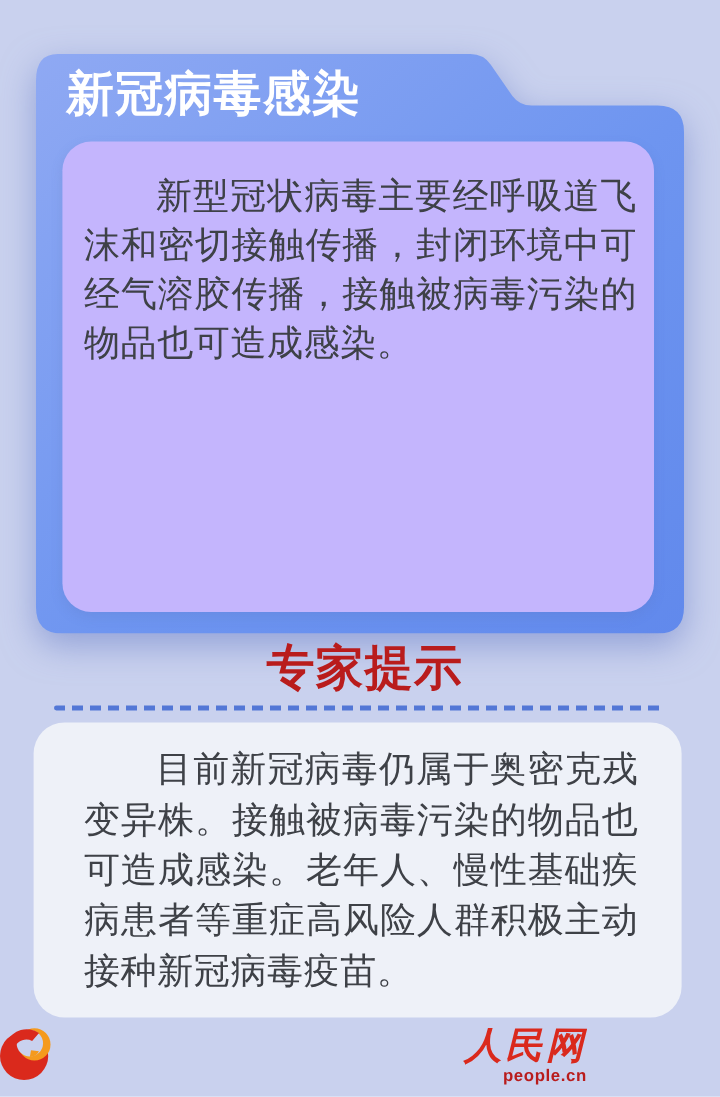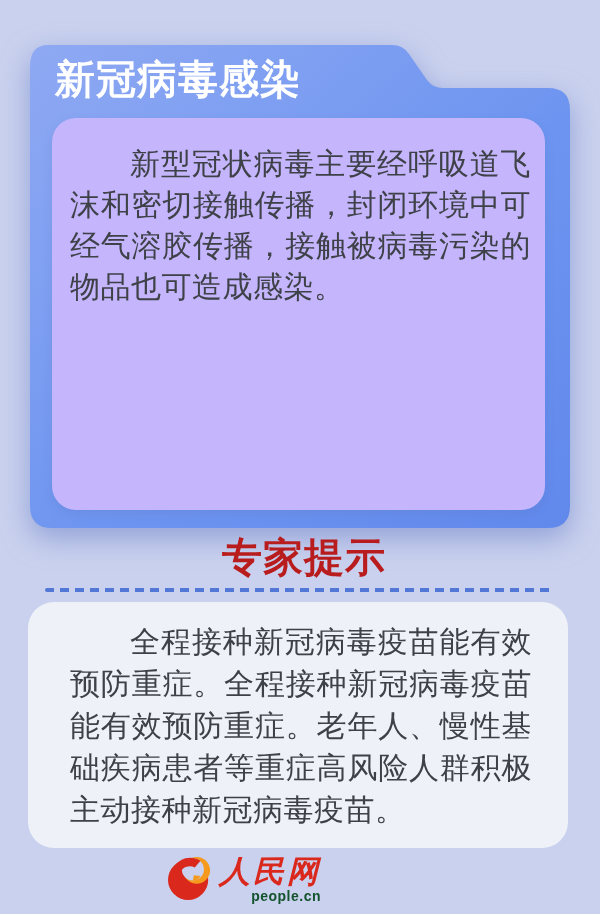--- a/index.html
+++ b/index.html
@@ -41,30 +41,30 @@
   }
   .expert-panel{
     position:absolute;left:28px;top:602px;width:540px;height:246px;
     background:#eef1f8;border-radius:26px;box-sizing:border-box;
     padding:19px 36px 0 42px;
   }
   .expert-panel .body-text{line-height:42px;margin:0;}
   
   .footer{
     position:absolute;left:0;top:855px;width:489px;
-    display:flex;justify-content:center;align-items:flex-start;gap:7px;
+    display:flex;justify-content:space-between;align-items:flex-start;gap:7px;
   }
   .logo-icon{width:44px;height:46px;flex:0 0 auto;}
   .logo-text{display:flex;flex-direction:column;align-items:center;}
   .logo-cn{
     font-size:31px;line-height:33px;font-weight:bold;font-style:italic;
     color:#da291c;letter-spacing:3px;white-space:nowrap;
   }
   .logo-en{
-    font-size:14px;line-height:14px;font-weight:bold;color:#14532d;
+    font-size:14px;line-height:14px;font-weight:bold;color:#b91c1c;
     letter-spacing:.5px;margin-top:1px;align-self:flex-end;
   }
 </style>
 </head>
 <body>
 
 <div class="stage">
 
   <div class="folder-card">
     <svg class="folder-shape" viewBox="0 0 540 483" aria-hidden="true">
@@ -82,21 +82,21 @@
 
     <div class="white-box">
       <p class="body-text">新型冠状病毒主要经呼吸道飞沫和密切接触传播，封闭环境中可经气溶胶传播，接触被病毒污染的物品也可造成感染。</p>
     </div>
   </div>
 
   <h2 class="expert-title">专家提示</h2>
   <div class="dashed-divider"></div>
 
   <div class="expert-panel">
-    <p class="body-text">全程接种新冠病毒疫苗能有效预防重症。全程接种新冠病毒疫苗能有效预防重症。老年人、慢性基础疾病患者等重症高风险人群积极主动接种新冠病毒疫苗。</p>
+    <p class="body-text">目前新冠病毒仍属于奥密克戎变异株。接触被病毒污染的物品也可造成感染。老年人、慢性基础疾病患者等重症高风险人群积极主动接种新冠病毒疫苗。</p>
   </div>
 
   <div class="footer">
     <svg class="logo-icon" viewBox="0 0 46 48" aria-hidden="true">
       <circle cx="21" cy="26" r="21" fill="#da291c"></circle>
       <circle cx="30" cy="16" r="14" fill="#f59a1d"></circle>
       <circle cx="26" cy="15" r="11.5" fill="#c9d1ee"></circle>
       <path d="M6 14 A 19 19 0 0 1 34 6 L 28 13 A 11 11 0 0 0 13 18 Z" fill="#da291c"></path>
       <path d="M34 22 a 9 9 0 0 1 -8 5 l 1 -6 z" fill="#f59a1d"></path>
     </svg>

